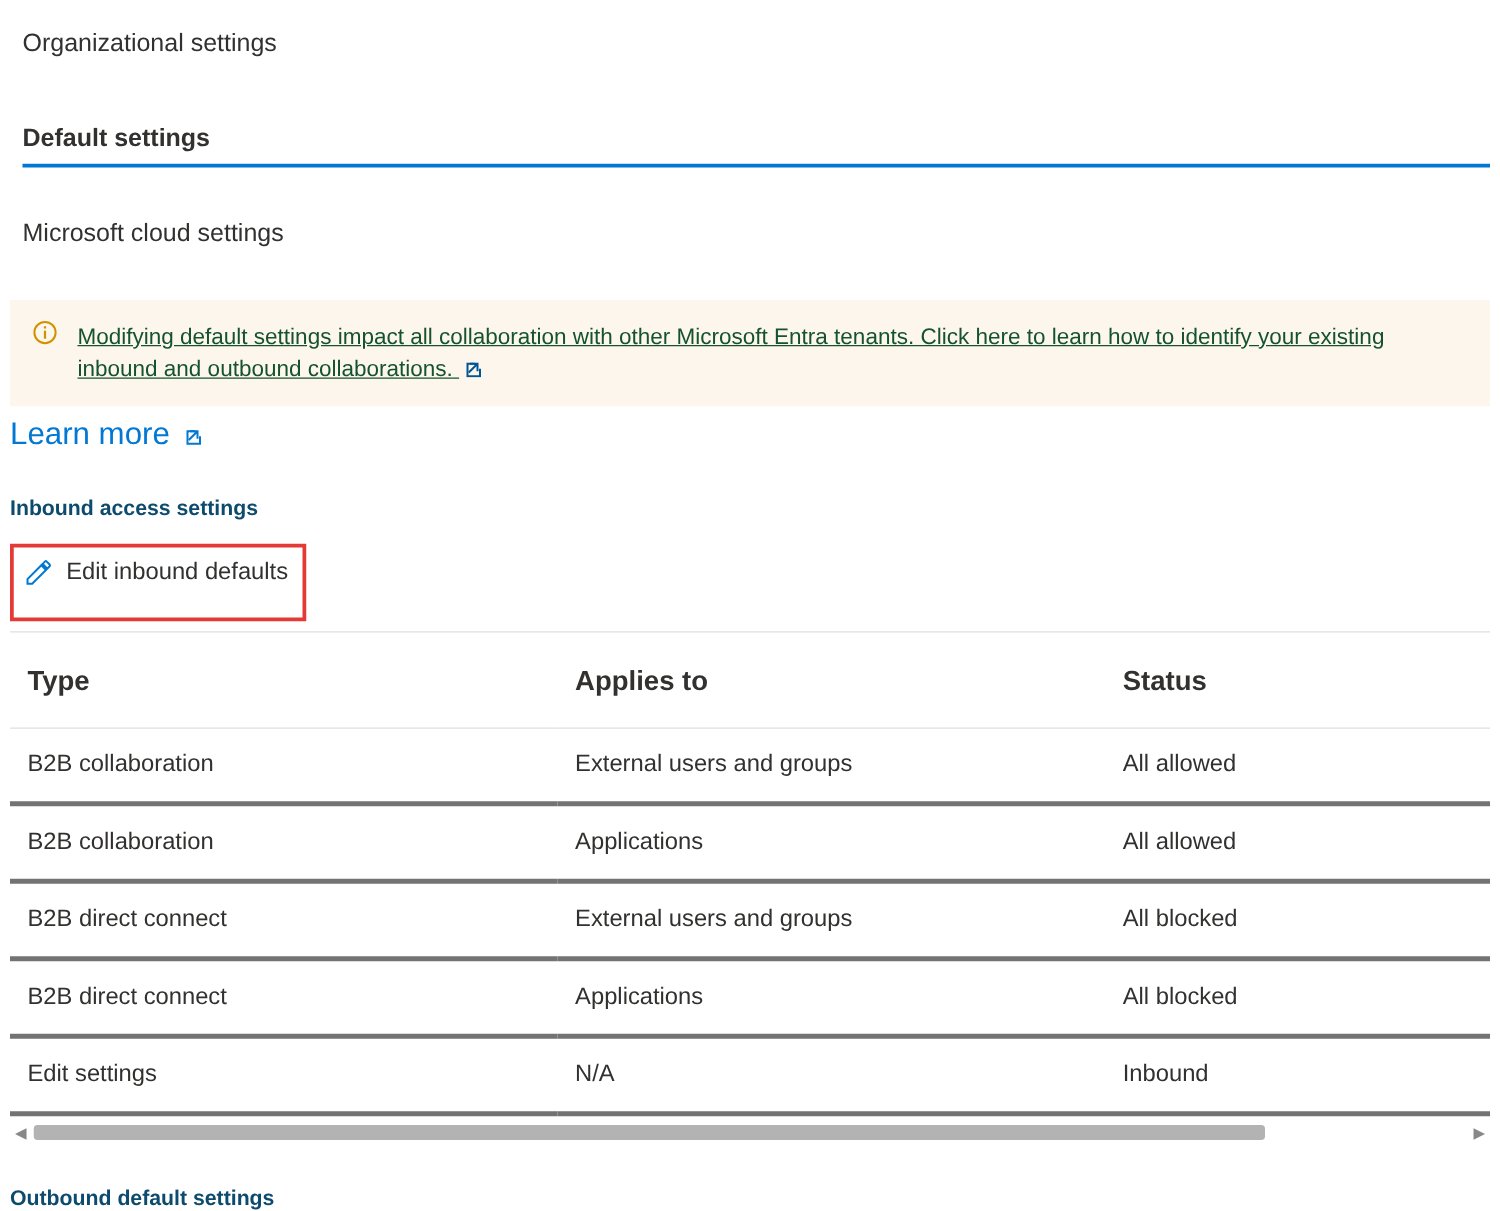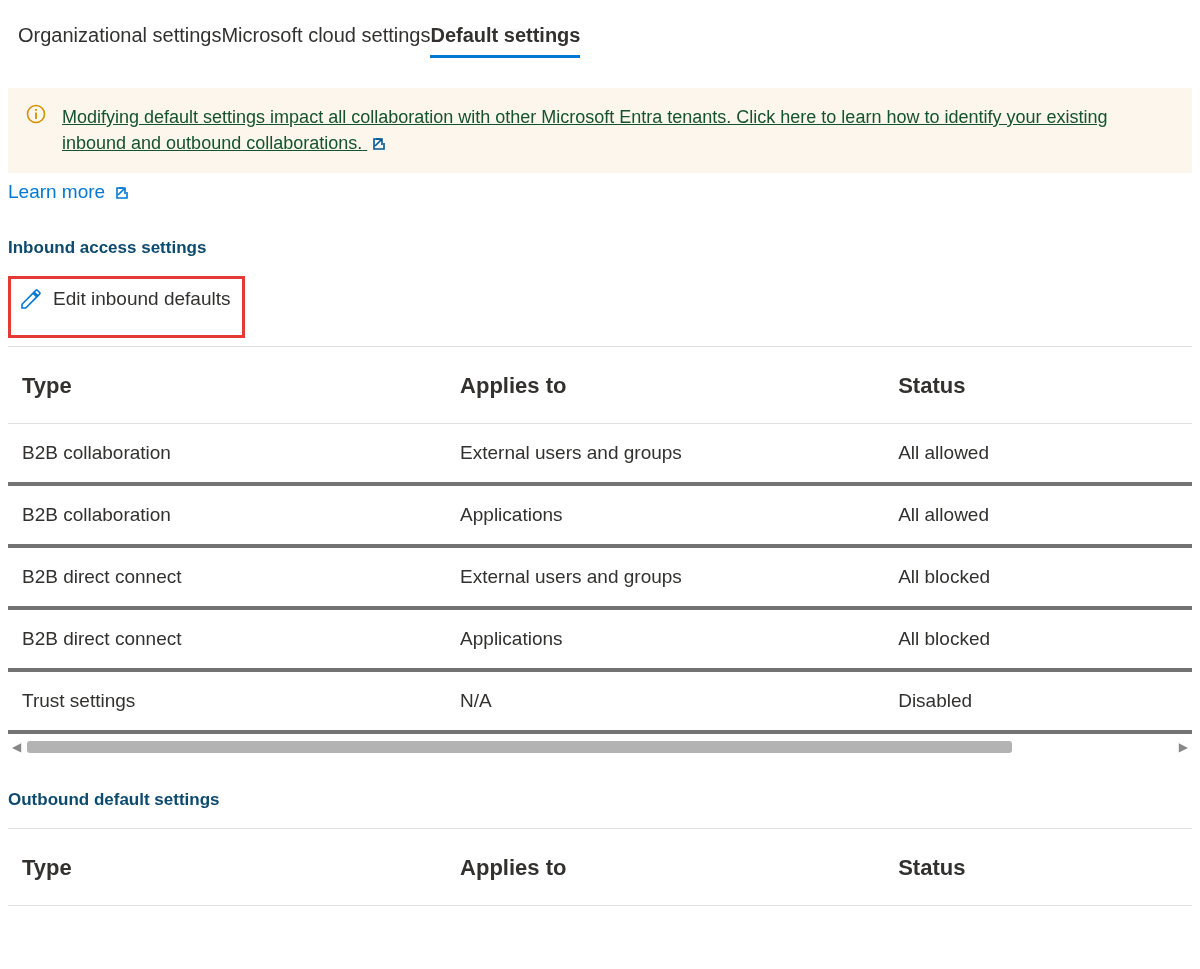--- a/index.html
+++ b/index.html
@@ -11,22 +11,24 @@
     color: #323130;
   }
   .page {
     width: 1200px;
     box-sizing: border-box;
     padding: 20px 8px 40px 8px;
   }
   
   .tabs {
     display: flex;
+    gap: 38px;
     padding-left: 10px;
     margin-bottom: 30px;
+    flex-direction: column;
   }
   .tab {
     font-size: 20px;
     color: #323130;
     padding: 4px 0 8px 0;
     cursor: pointer;
     border-bottom: 3px solid transparent;
   }
   .tab.active {
     font-weight: 600;
@@ -60,21 +62,21 @@
   }
   
   .desc {
     font-size: 19px;
     line-height: 1.4;
     margin: 2px 0 6px 0;
   }
   .learn-more {
     color: #0078d4;
     text-decoration: none;
-    font-size: 19px;
+    font-size: 25px;
     cursor: pointer;
   }
   
   h2.section {
     font-size: 17px;
     font-weight: 700;
     margin: 34px 0 18px 0;
     color: #0c4a6e;
   }
   
@@ -150,22 +152,22 @@
   }
 </style>
 </head>
 <body>
 
 <div class="page">
 
   
   <div class="tabs">
     <div class="tab">Organizational settings</div>
+    <div class="tab active">Default settings</div>
     <div class="tab">Microsoft cloud settings</div>
-    <div class="tab active">Default settings</div>
   </div>
 
   
   <div class="info-bar">
     <span class="icon-wrap">
       <svg viewBox="0 0 20 20" width="20" height="20">
         <circle cx="10" cy="10" r="8.5" fill="none" stroke="#d29200" stroke-width="1.6"></circle>
         <rect x="9.1" y="8.5" width="1.8" height="6.5" fill="#d29200"></rect>
         <rect x="9.1" y="5" width="1.8" height="1.8" fill="#d29200"></rect>
       </svg>
@@ -229,23 +231,23 @@
         <td class="col-type">B2B direct connect</td>
         <td class="col-applies">External users and groups</td>
         <td class="col-status">All blocked</td>
       </tr>
       <tr>
         <td class="col-type">B2B direct connect</td>
         <td class="col-applies">Applications</td>
         <td class="col-status">All blocked</td>
       </tr>
       <tr>
-        <td class="col-type">Trust settings</td>
+        <td class="col-type">Edit settings</td>
         <td class="col-applies">N/A</td>
-        <td class="col-status">Disabled</td>
+        <td class="col-status">Inbound</td>
       </tr>
     </tbody>
   </table>
 
   <div class="hscroll">
     <span class="arrow">◀</span>
     <div class="track">
       <div class="thumb"></div>
     </div>
     <span class="arrow">▶</span>

